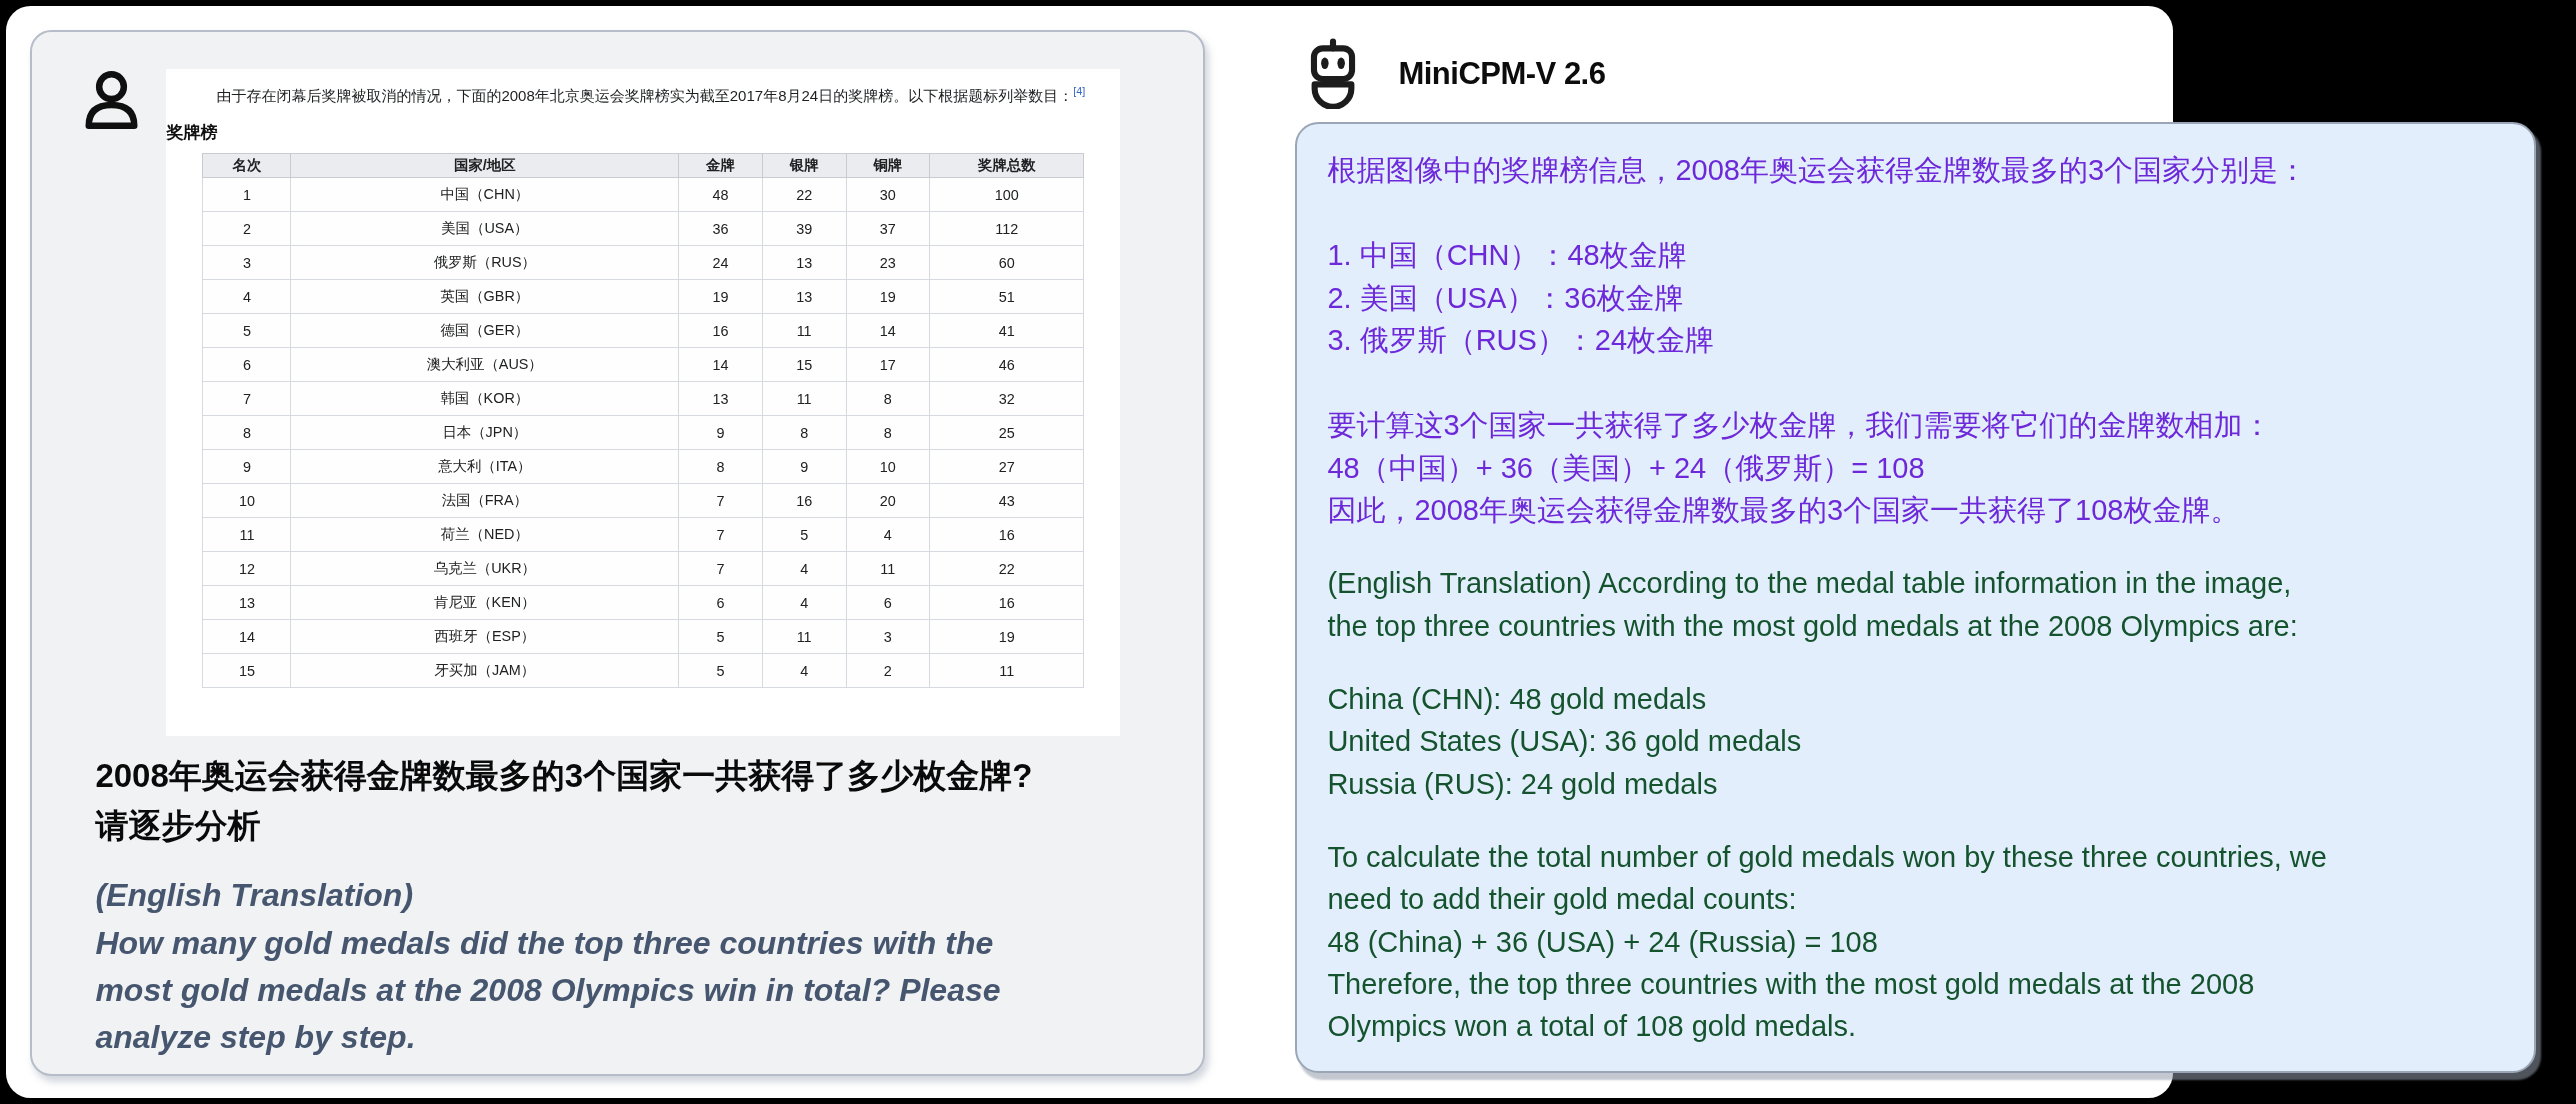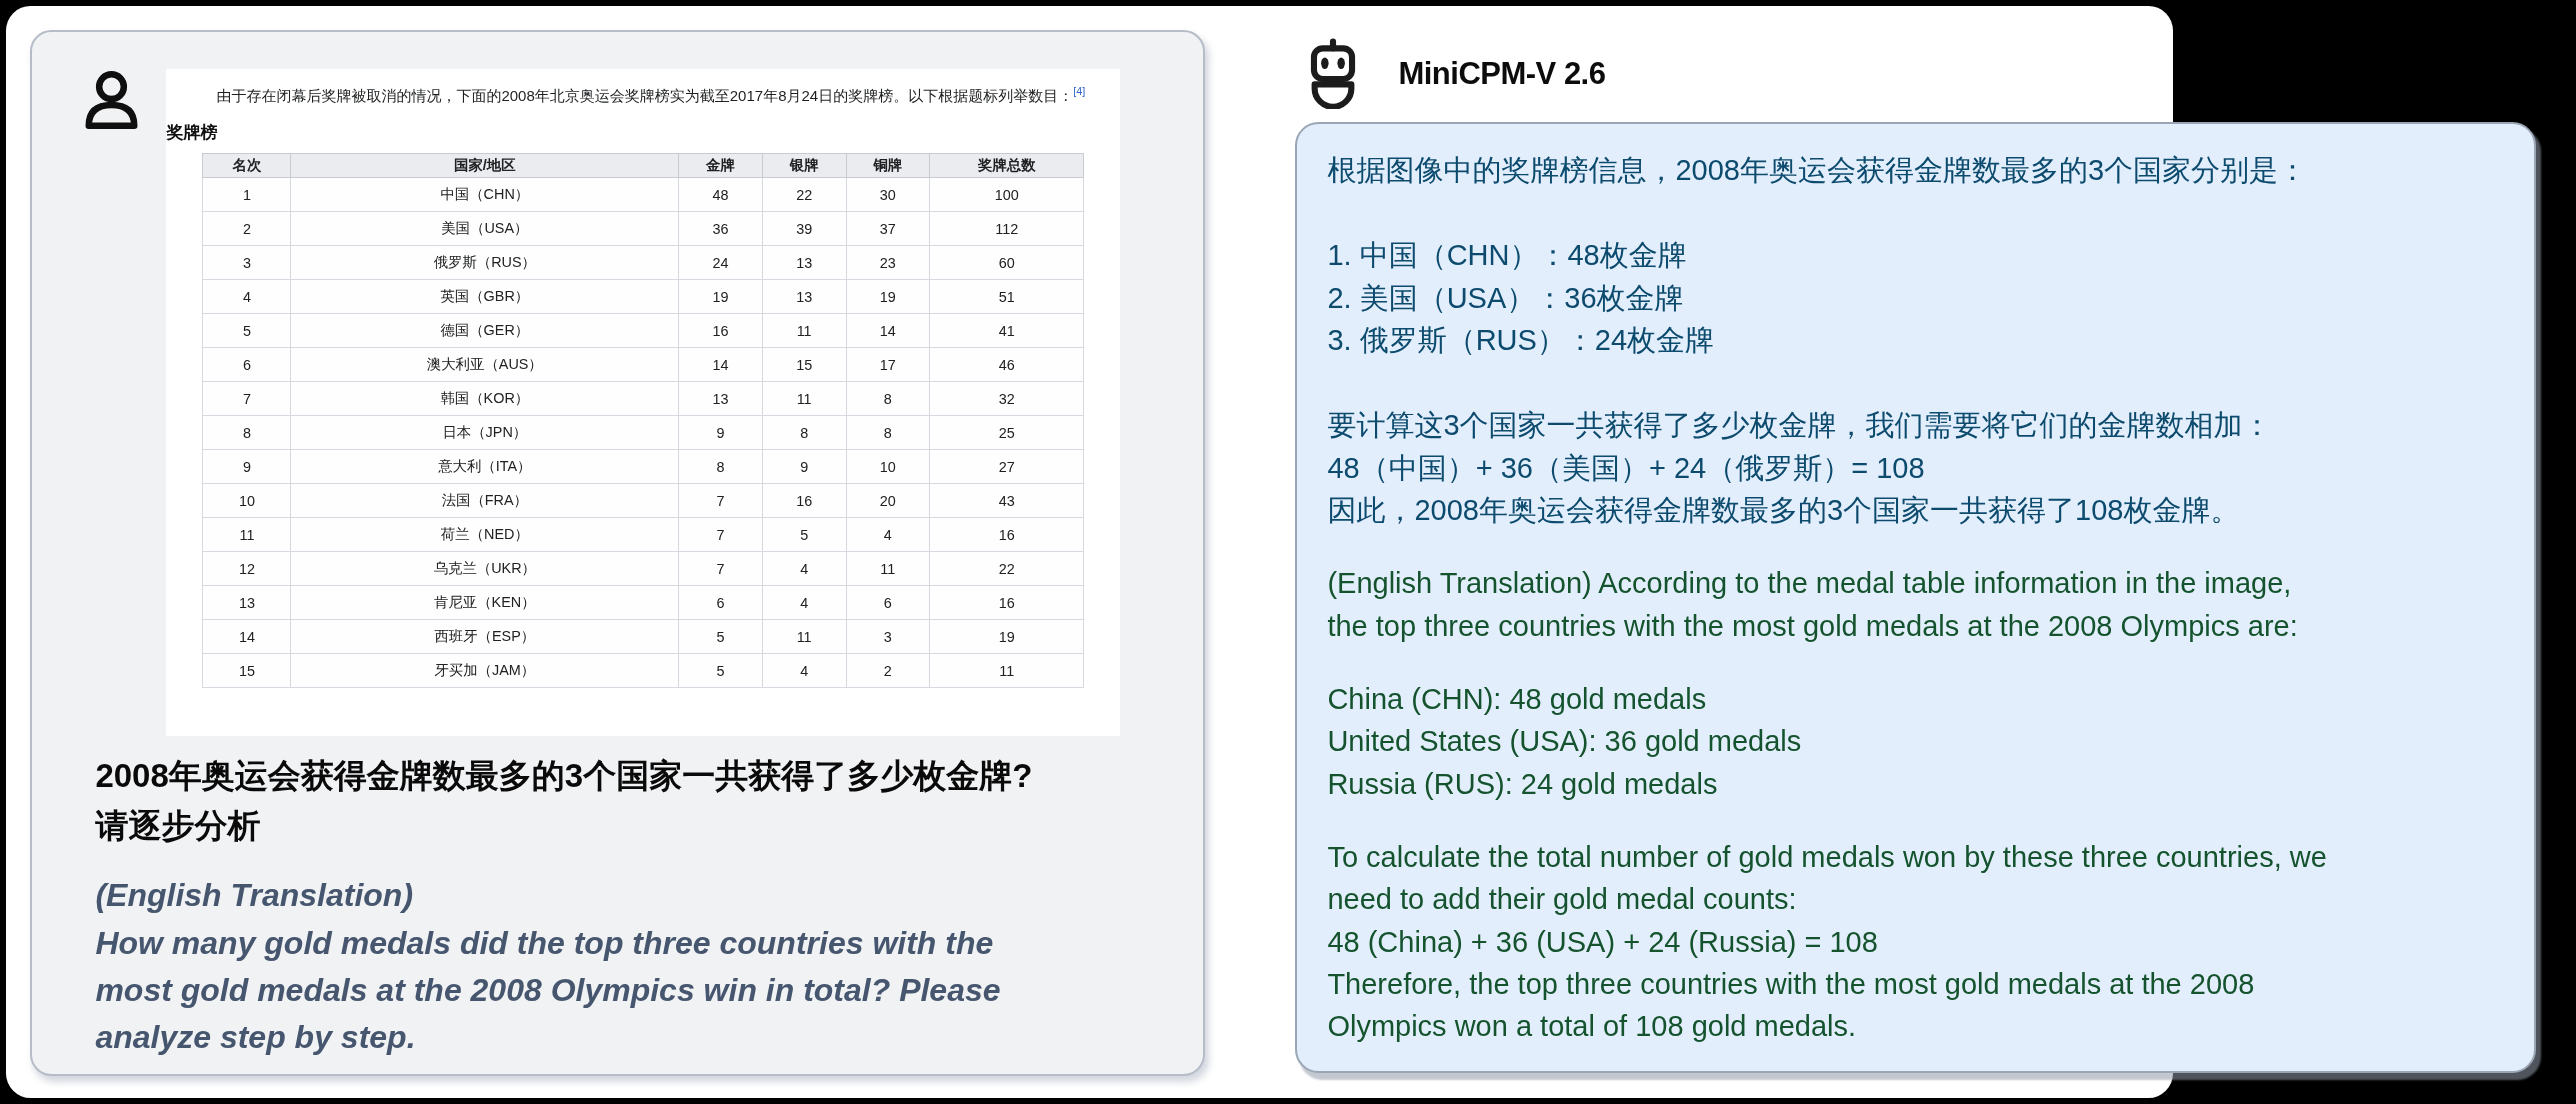--- a/index.html
+++ b/index.html
@@ -68,21 +68,21 @@
   .model-name{font-size:31px;font-weight:bold;color:#0c0c0c;letter-spacing:-0.5px;}
 
   .model-card{
     position:absolute;left:1289px;top:116px;width:1241px;height:951px;
     background:#e2eefb;border:2.7px solid #9aa6b6;border-radius:23.5px;
     box-shadow:4.3px 6.4px 2.1px rgba(145,155,170,.55);
     box-sizing:border-box;
   }
   .model-body{position:absolute;left:0;top:0;right:0;bottom:0;padding:24.6px 34px 19px 30px;}
   .para{margin:0;white-space:pre-line;line-height:1.46;font-size:29px;}
-  .zh{color:#0c4a6e;}
+  .zh{color:#6d28d9;}
   .en{color:#14532d;}
   .gap-lg{margin-top:43px;}
   .gap-md{margin-top:31px;}
 </style>
 </head>
 <body>
 
 <div class="frame">
   <div class="canvas">
 

